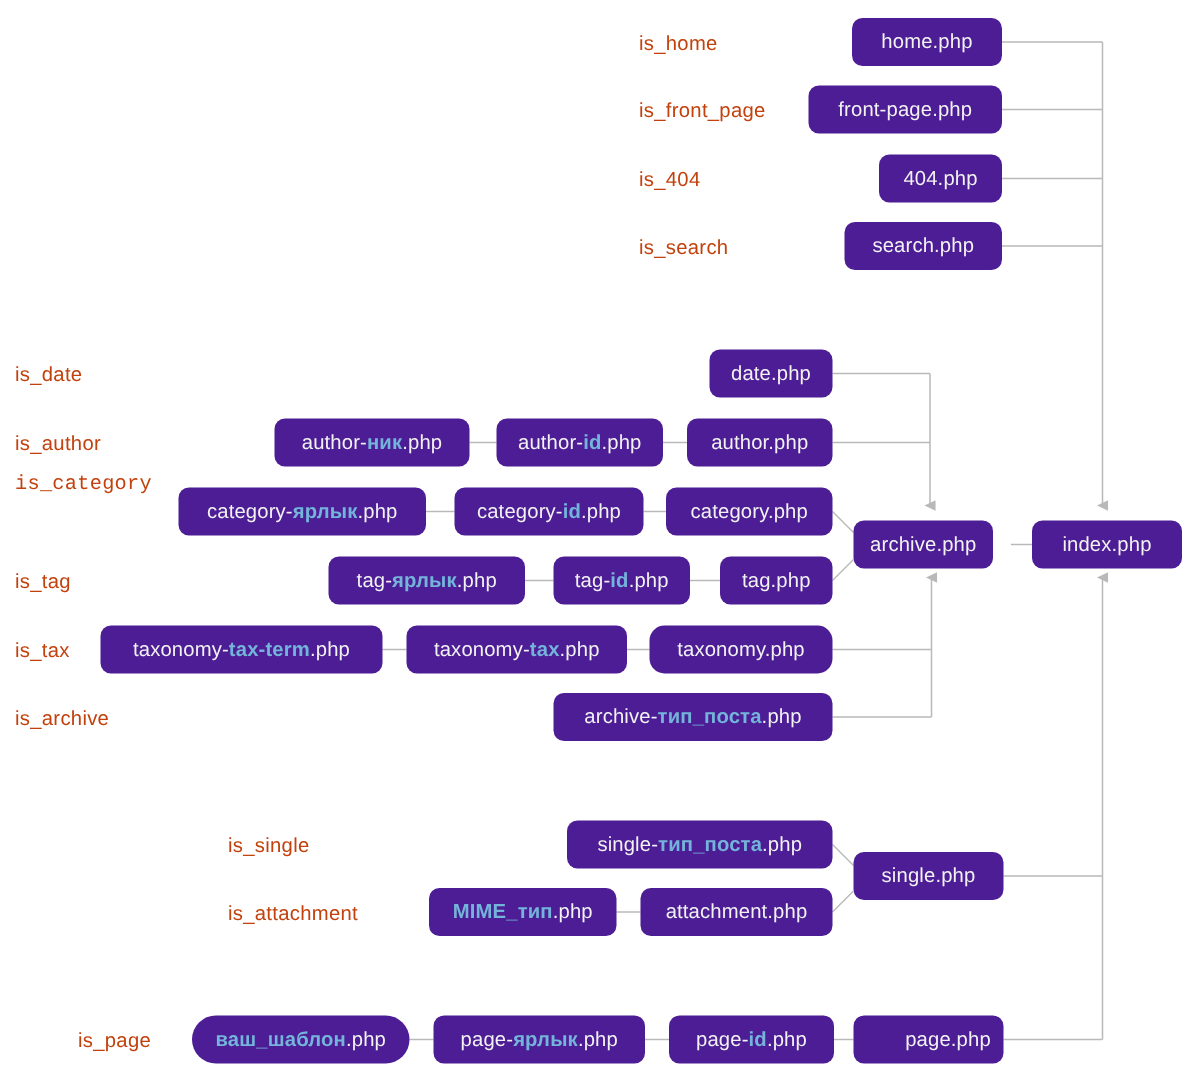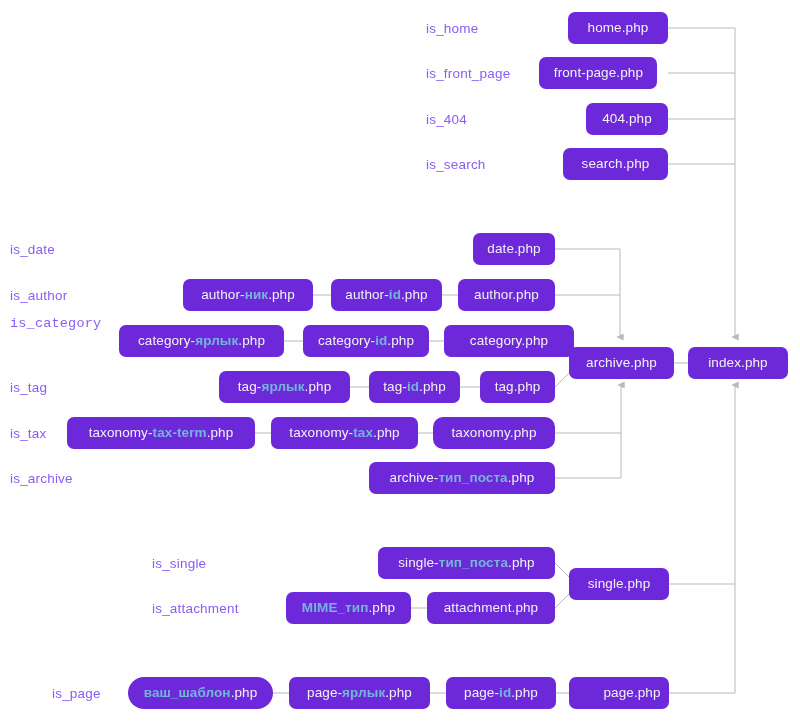--- a/index.html
+++ b/index.html
@@ -16,29 +16,29 @@
     background: #ffffff;
   }
   #wires {
     position: absolute;
     left: 0; top: 0;
     width: 800px; height: 724px;
     pointer-events: none;
   }
   .cond {
     position: absolute;
-    color: #8b5cf6;
+    color: #c2410c;
     font-size: 13.5px;
     letter-spacing: 0.2px;
     white-space: nowrap;
     line-height: 1;
   }
   .node {
     position: absolute;
-    background: #6d28d9;
+    background: #4c1d95;
     color: #f2f2f2;
     border-radius: 7px;
     font-size: 13.5px;
     line-height: 1;
     white-space: nowrap;
     display: flex;
     align-items: center;
     justify-content: center;
     height: 32px;
     padding: 0 14px;
@@ -117,21 +117,21 @@
   <div class="cond" style="left:10px;  top:427px;">is_tax</div>
   <div class="cond" style="left:10px;  top:472px;">is_archive</div>
   <div class="cond" style="left:152px; top:557px;">is_single</div>
   <div class="cond" style="left:152px; top:602px;">is_attachment</div>
   <div class="cond" style="left:52px;  top:687px;">is_page</div>
 
   <div id="nodes">
       <div class="node" style="left: 568px; top: 12px; width: 100px;">
         <span>home.php</span>
       </div>
-      <div class="node" style="left: 539px; top: 57px; width: 118px; justify-content: flex-end;">
+      <div class="node" style="left: 539px; top: 57px; width: 129px;">
         <span>front-page.php</span>
       </div>
       <div class="node" style="left: 586px; top: 103px; width: 82px;">
         <span>404.php</span>
       </div>
       <div class="node" style="left: 563px; top: 148px; width: 105px;">
         <span>search.php</span>
       </div>
       <div class="node" style="left: 473px; top: 233px; width: 82px;">
         <span>date.php</span>
@@ -152,21 +152,21 @@
       <div class="node" style="left: 119px; top: 325px; width: 165px;">
         <span>category-</span>
         <span class="var">ярлык</span>
         <span>.php</span>
       </div>
       <div class="node" style="left: 303px; top: 325px; width: 126px;">
         <span>category-</span>
         <span class="var">id</span>
         <span>.php</span>
       </div>
-      <div class="node" style="left: 444px; top: 325px; width: 130px;">
+      <div class="node" style="left: 444px; top: 325px; width: 111px;">
         <span>category.php</span>
       </div>
       <div class="node" style="left: 219px; top: 371px; width: 131px;">
         <span>tag-</span>
         <span class="var">ярлык</span>
         <span>.php</span>
       </div>
       <div class="node" style="left: 369px; top: 371px; width: 91px;">
         <span>tag-</span>
         <span class="var">id</span>
@@ -186,21 +186,21 @@
         <span>.php</span>
       </div>
       <div class="node" style="left: 433px; top: 417px; width: 122px; border-radius: 10px;">
         <span>taxonomy.php</span>
       </div>
       <div class="node" style="left: 369px; top: 462px; width: 186px;">
         <span>archive-</span>
         <span class="var">тип_поста</span>
         <span>.php</span>
       </div>
-      <div class="node" style="left: 569px; top: 347px; width: 105px;">
+      <div class="node" style="left: 569px; top: 347px; width: 93px;">
         <span>archive.php</span>
       </div>
       <div class="node" style="left: 688px; top: 347px; width: 100px; text-align: center;">
         <span>index.php</span>
       </div>
       <div class="node" style="left: 378px; top: 547px; width: 177px;">
         <span>single-</span>
         <span class="var">тип_поста</span>
         <span>.php</span>
       </div>

